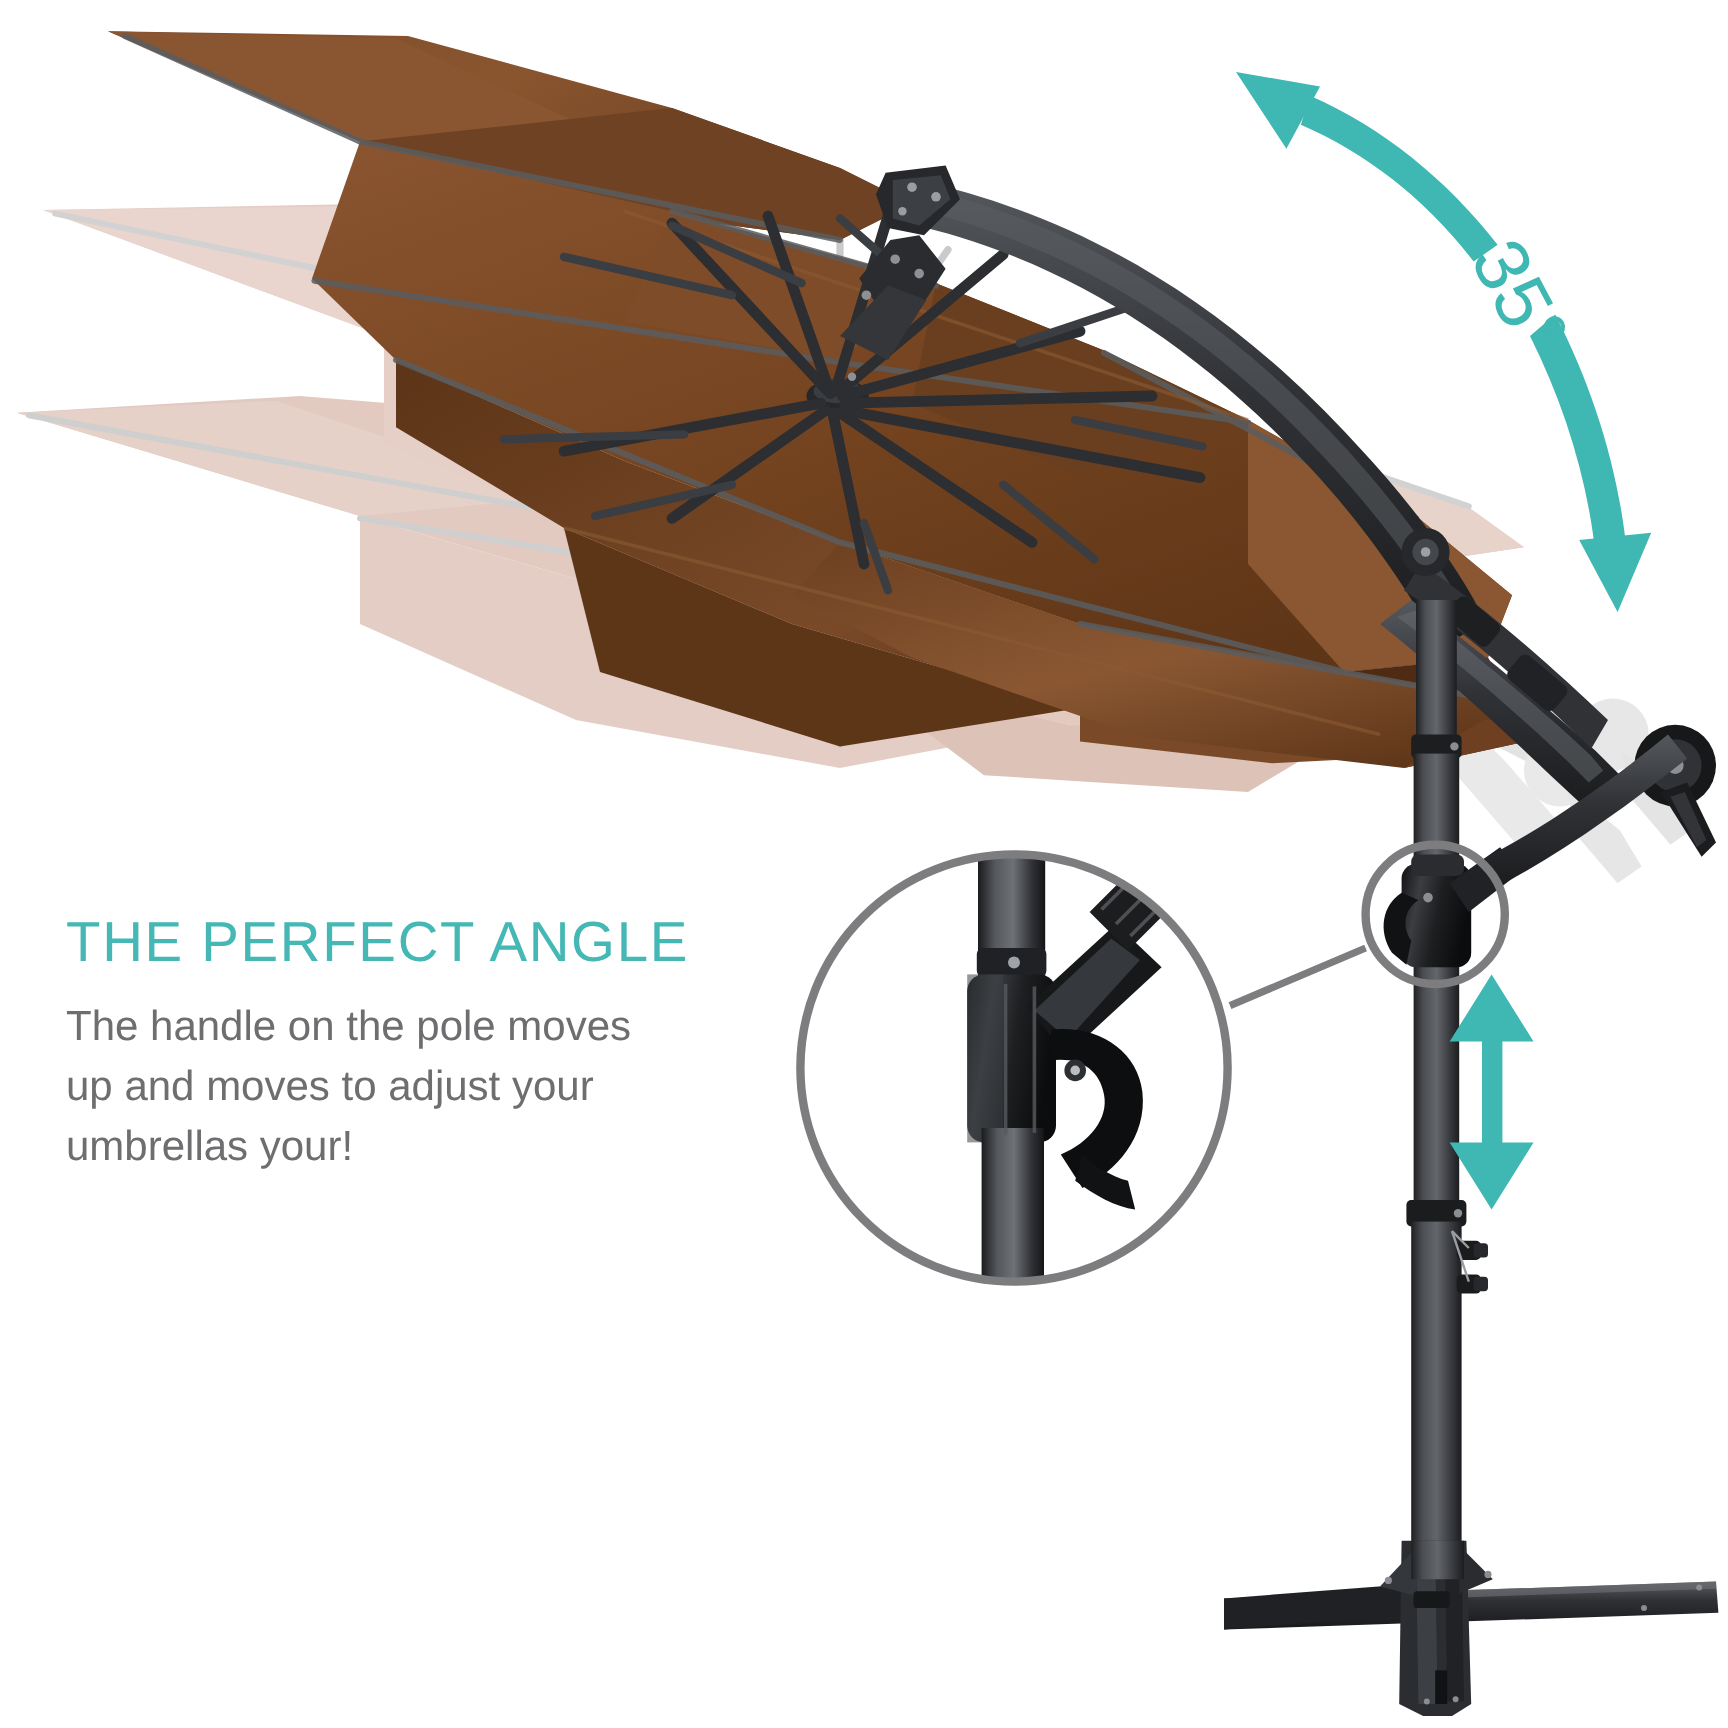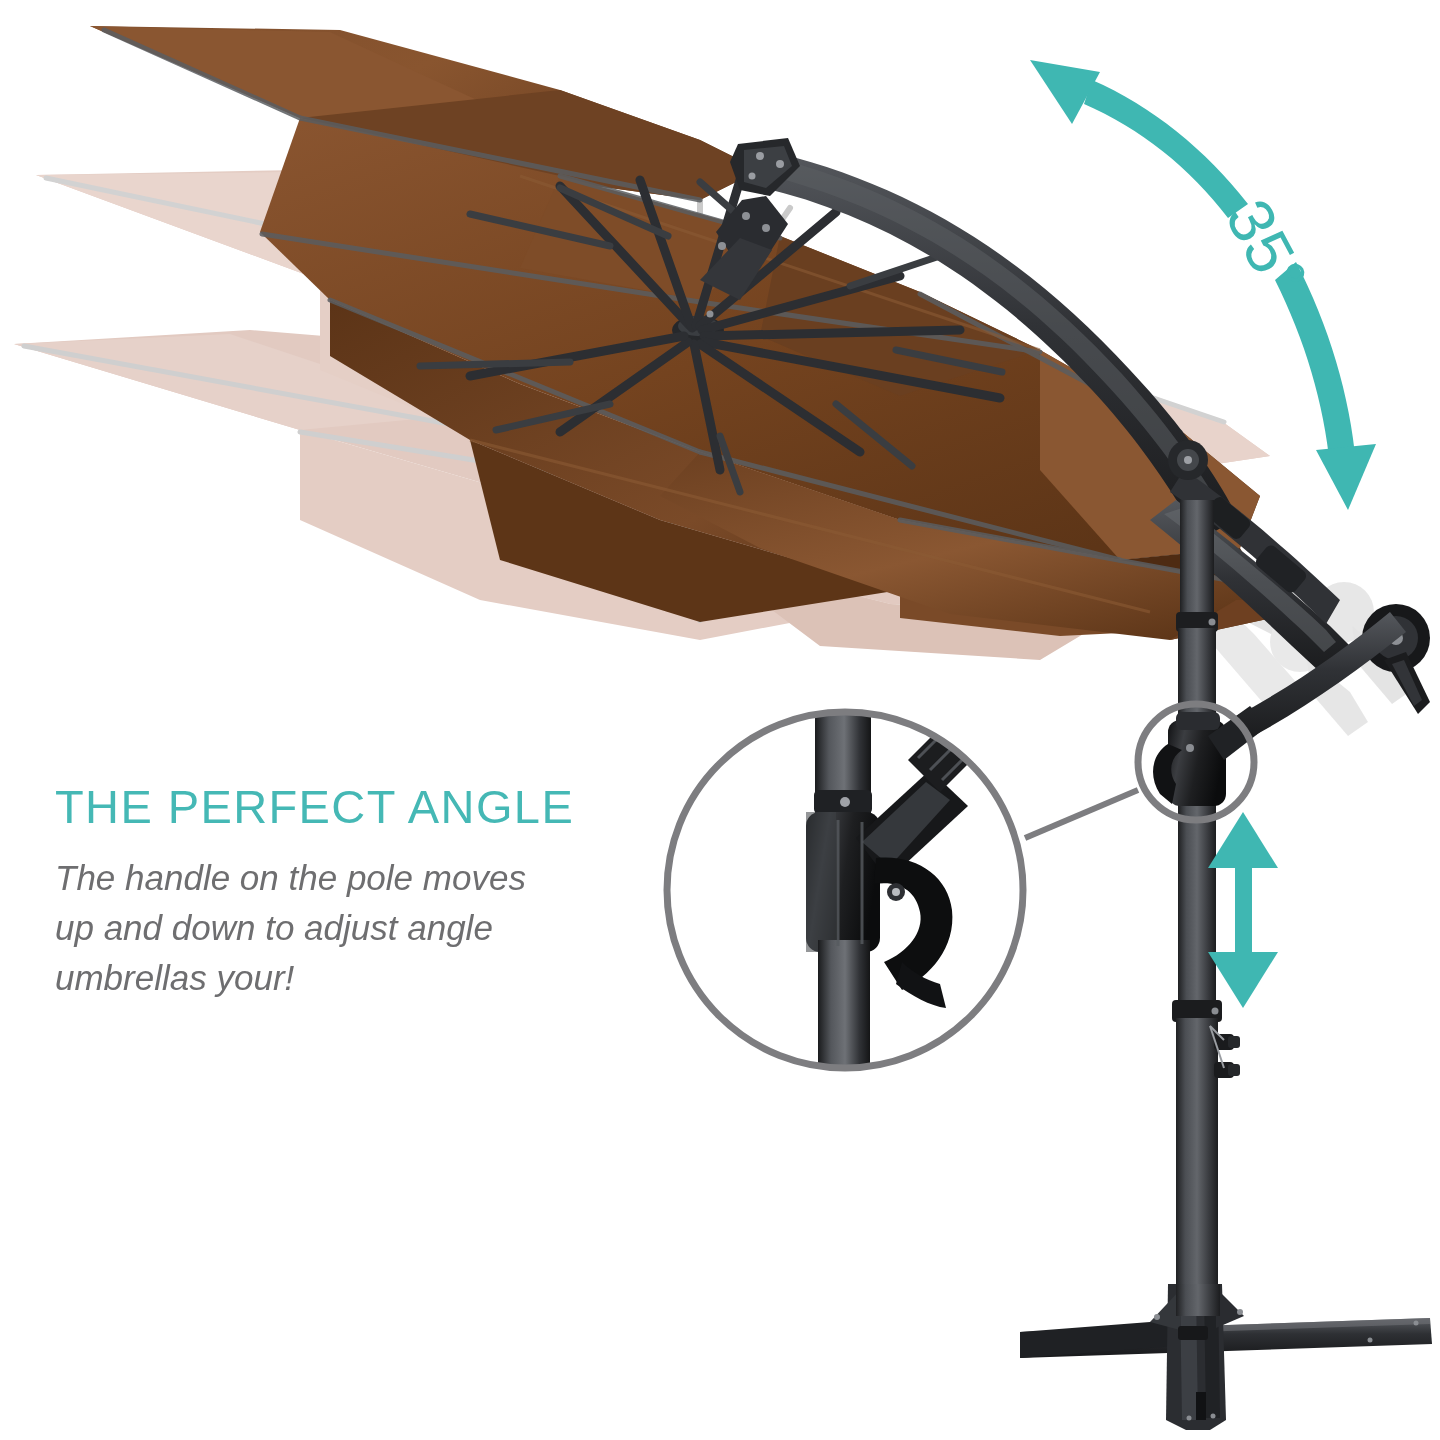--- a/index.html
+++ b/index.html
@@ -1,27 +1,27 @@
 <!DOCTYPE html>
 <html><head>
 <meta charset="utf-8">
 <style>
   html,body{margin:0;padding:0;background:#ffffff;}
   body{width:1440px;height:1440px;overflow:hidden;font-family:"Liberation Sans",sans-serif;}
   #stage{position:relative;width:1440px;height:1440px;background:#ffffff;}
   #art{position:absolute;left:0;top:0;width:1440px;height:1440px;}
-  .copy{position:absolute;left:55px;top:782px;width:610px;}
+  .copy{position:absolute;left:55px;top:760px;width:610px;}
   .headline{
     font-family:"Liberation Sans",sans-serif;
     font-size:47px;letter-spacing:1.4px;font-weight:400;
     color:#45b8b5;line-height:1.05;margin:0 0 22px 0;white-space:nowrap;
   }
   .body-copy{
     font-family:"Liberation Sans",sans-serif;
-    font-size:35px;font-weight:300;color:#6e6e70;line-height:1.42;margin:0;font-style:italic;
+    font-size:35px;font-weight:300;color:#6e6e70;line-height:1.42;margin:0;
   }
   .body-copy span{display:block;}
 </style>
 </head>
 <body>
 
 <div id="stage">
 
   <svg id="art" viewBox="0 0 1440 1440" aria-hidden="true">
     <defs>
@@ -388,18 +388,18 @@
       <rect x="1235" y="852" width="17" height="116"></rect>
       <path d="M1243 812 L1278 868 L1208 868 Z"></path>
       <path d="M1243 1008 L1278 952 L1208 952 Z"></path>
     </g>
   </svg>
 
   <div class="copy">
     <h1 class="headline">THE PERFECT ANGLE</h1>
     <p class="body-copy">
       <span>The handle on the pole moves</span>
-      <span>up and down to adjust angle</span>
+      <span>up and moves to adjust your</span>
       <span>umbrellas your!</span>
     </p>
   </div>
 
 </div>
 
 </body></html>

